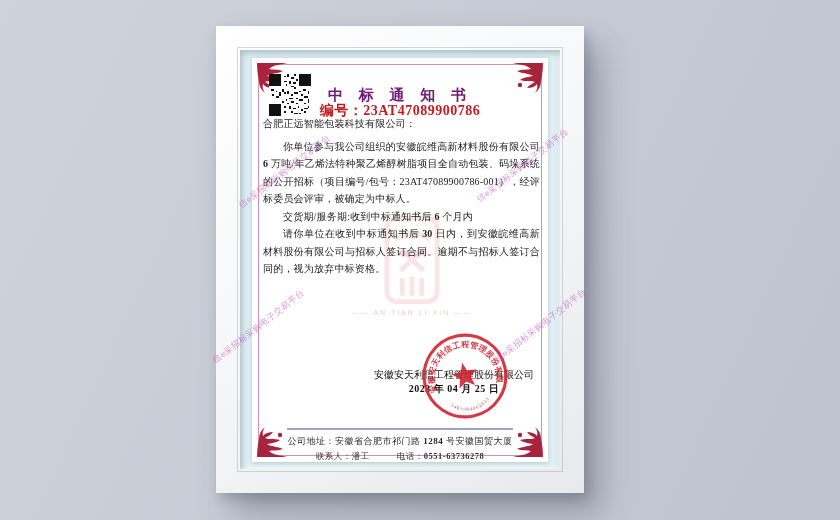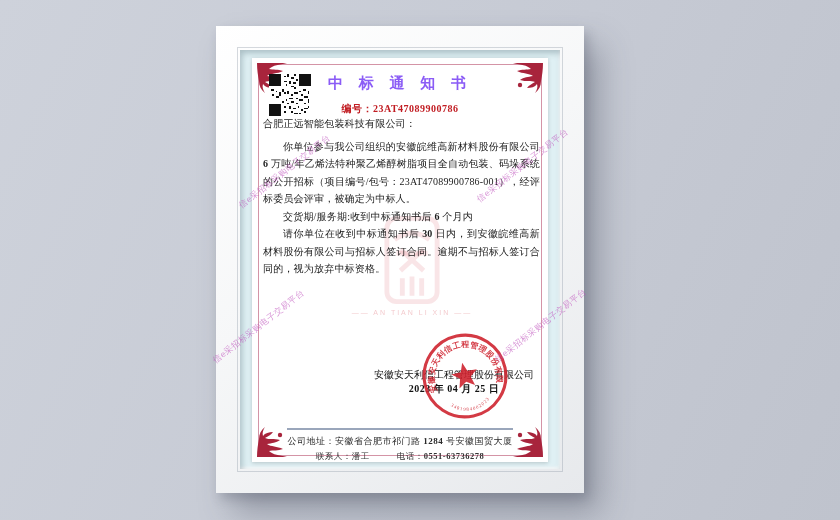--- a/index.html
+++ b/index.html
@@ -36,27 +36,27 @@
   .corner{position:absolute; width:30px; height:30px; color:#a8243c;}
   .corner svg{display:block; width:100%; height:100%;}
   .c-tl{left:5px; top:5px;}
   .c-tr{right:5px; top:5px; transform:scaleX(-1);}
   .c-bl{left:5px; bottom:5px; transform:scaleY(-1);}
   .c-br{right:5px; bottom:5px; transform:scale(-1,-1);}
   
   .qr{position:absolute; left:17px; top:16px; width:42px; height:42px;}
   
   .title{
-    position:absolute; left:0; right:0; top:16px; margin:0;
+    position:absolute; left:0; right:0; top:16px; margin:12px;
     text-align:center; font-size:15px; font-weight:bold; letter-spacing:6px;
-    color:#8b5cf6;
+    color:#701a75;
   }
   .number-line{
     position:absolute; left:0; right:0; top:44px;
-    text-align:center; font-size:10px; font-weight:bold; color:#c11c22;
+    text-align:center; font-size:14px; font-weight:bold; color:#c11c22;
     letter-spacing:.5px;
   }
   
   .doc-body{
     position:absolute; left:11px; right:8px; top:57px;
     font-size:10px; line-height:17.5px; color:#1b1b1b;
     text-align:justify; letter-spacing:.2px;
   }
   .doc-body p{margin:0;}
   .salutation{margin-bottom:5px !important;}

